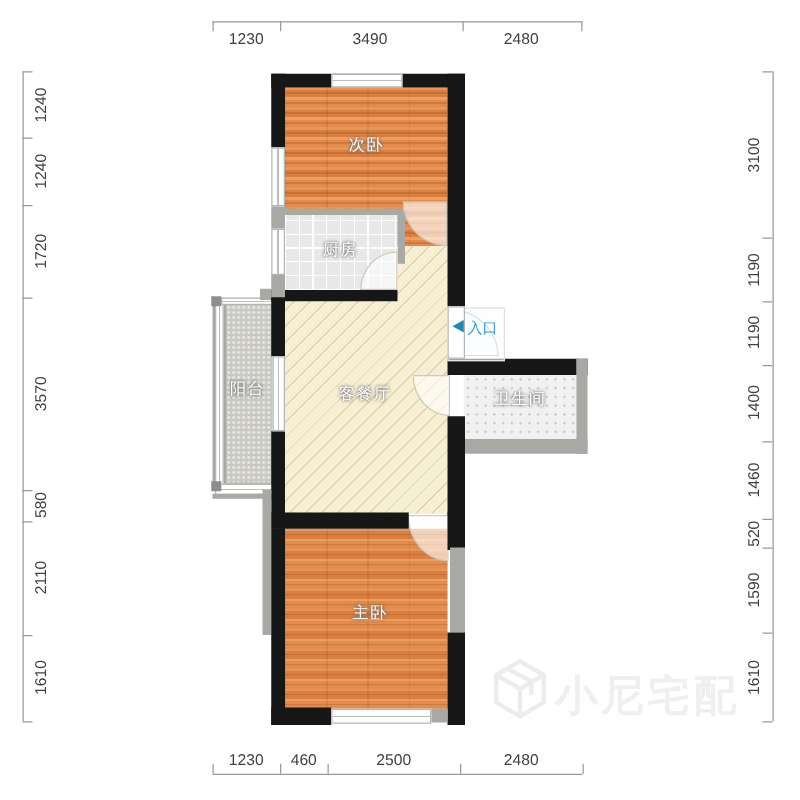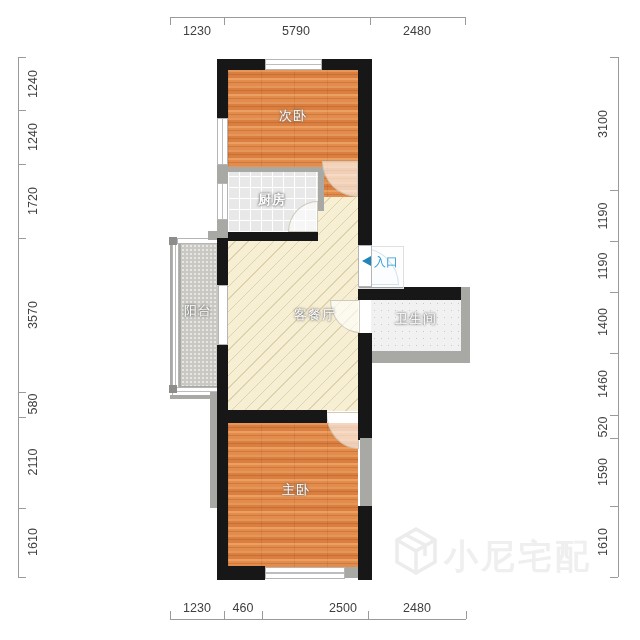--- a/index.html
+++ b/index.html
@@ -86,26 +86,26 @@
   <div class="tick-h" style="left:610px;top:190px;"></div>
   <div class="tick-h" style="left:610px;top:241px;"></div>
   <div class="tick-h" style="left:610px;top:292px;"></div>
   <div class="tick-h" style="left:610px;top:353px;"></div>
   <div class="tick-h" style="left:610px;top:415px;"></div>
   <div class="tick-h" style="left:610px;top:438px;"></div>
   <div class="tick-h" style="left:610px;top:506px;"></div>
   <div class="tick-h" style="left:610px;top:577px;"></div>
 
   <div class="dim-h" style="left:197px;top:24px;">1230</div>
-  <div class="dim-h" style="left:296px;top:24px;">5790</div>
+  <div class="dim-h" style="left:296px;top:24px;">3490</div>
   <div class="dim-h" style="left:417px;top:24px;">2480</div>
 
   <div class="dim-h" style="left:197px;top:601px;">1230</div>
   <div class="dim-h" style="left:243px;top:601px;">460</div>
-  <div class="dim-h" style="left:315px;top:601px;margin-left:28px;">2500</div>
+  <div class="dim-h" style="left:315px;top:601px;">2500</div>
   <div class="dim-h" style="left:417px;top:601px;">2480</div>
 
   <div class="dim-v" style="left:33px;top:84px;">1240</div>
   <div class="dim-v" style="left:33px;top:137px;">1240</div>
   <div class="dim-v" style="left:33px;top:201px;">1720</div>
   <div class="dim-v" style="left:33px;top:315px;">3570</div>
   <div class="dim-v" style="left:33px;top:404px;">580</div>
   <div class="dim-v" style="left:33px;top:462px;">2110</div>
   <div class="dim-v" style="left:33px;top:542px;">1610</div>
 
@@ -169,22 +169,22 @@
   <div class="win win-v" style="left:218px;top:285px;width:10px;height:60px;"></div>
   <div class="win win-h" style="left:265px;top:567px;width:80px;height:12px;"></div>
 
   <div class="entry-box" style="left:358px;top:246px;width:44px;height:41px;"></div>
   <div class="entry-arc" style="left:359px;top:247px;width:40px;height:38px;"></div>
   <div class="win" style="left:358px;top:245px;width:14px;height:42px;"></div>
   <div class="entry-arrow" style="left:362px;top:256px;"></div>
   <div class="entry-label" style="left:374px;top:254px;">入口</div>
 
   <div class="room-label" style="left:293px;top:116px;">次卧</div>
-  <div class="room-label" style="left:272px;top:200px;font-weight:bold;">厨房</div>
-  <div class="room-label" style="left:315px;top:315px;">客餐厅</div>
+  <div class="room-label" style="left:272px;top:200px;">厨房</div>
+  <div class="room-label" style="left:292px;top:315px;">客餐厅</div>
   <div class="room-label" style="left:198px;top:311px;">阳台</div>
   <div class="room-label" style="left:416px;top:319px;">卫生间</div>
   <div class="room-label" style="left:296px;top:490px;">主卧</div>
 
   <svg class="abs" style="left:392px;top:526px;" width="48" height="50" viewBox="0 0 48 50">
     <g fill="none" stroke="#ececec" stroke-width="3.5">
       <polygon points="24,3 43,14 43,36 24,47 5,36 5,14"></polygon>
       <polyline points="5,14 24,25 43,14"></polyline>
       <line x1="24" y1="25" x2="24" y2="47"></line>
       <polyline points="14,9 33,19 33,30"></polyline>

